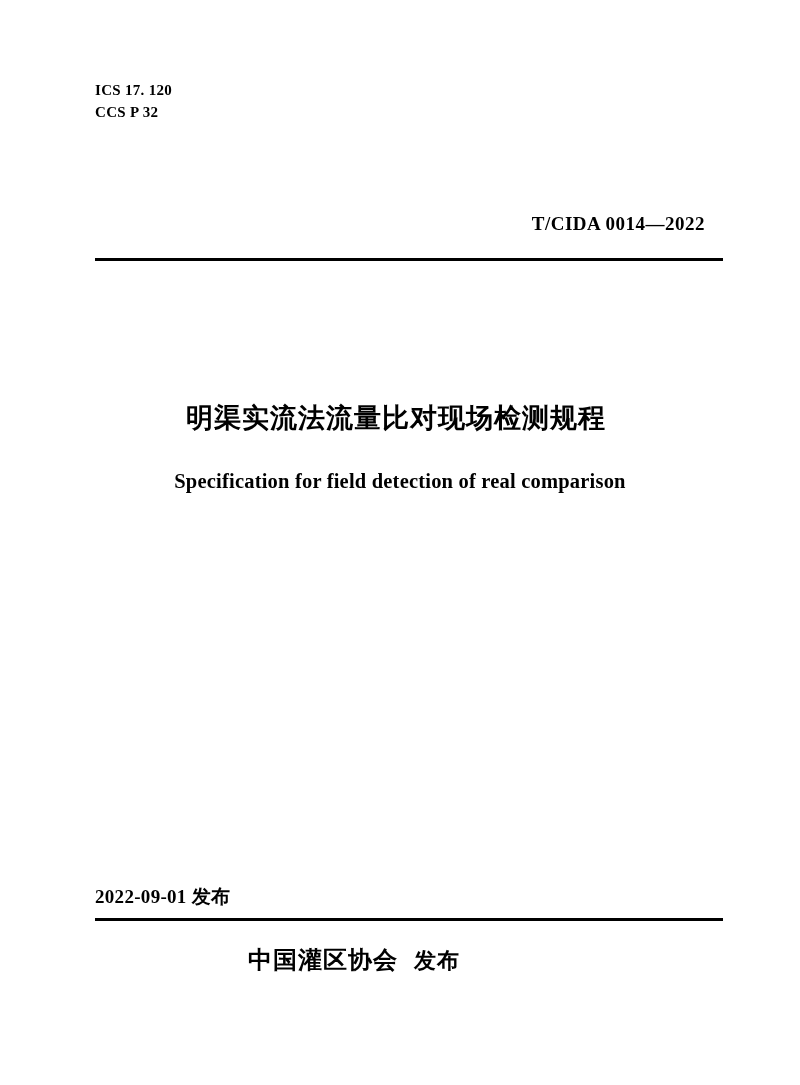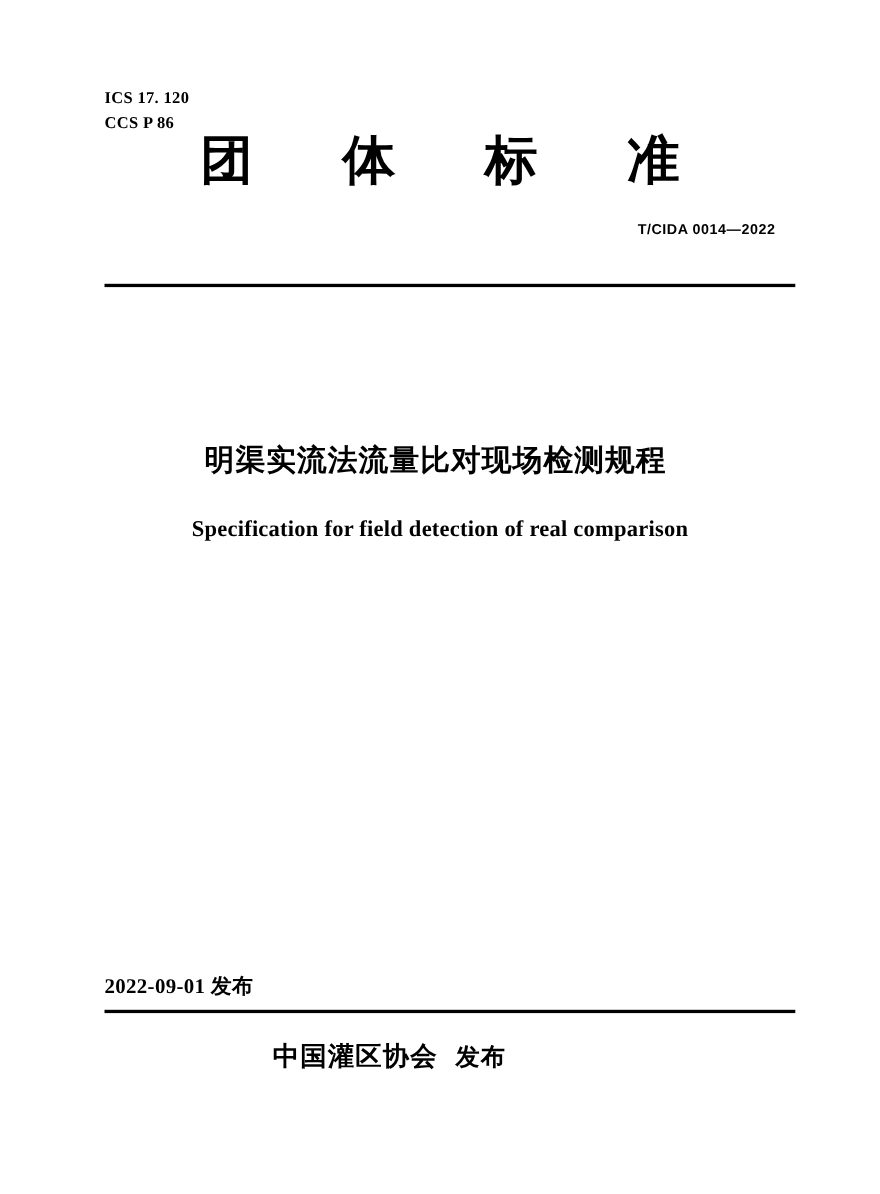--- a/index.html
+++ b/index.html
@@ -44,25 +44,25 @@
     font-family: "Liberation Sans", sans-serif;
     font-weight: bold;
     font-size: 48px;
     letter-spacing: 34px;
     text-indent: 34px;
     line-height: 1.2;
   }
 
   .std-number {
     position: absolute;
-    top: 201px;
+    top: 213px;
     right: 95px;
-    font-family: Liberation Sans, sans-serif;
+    font-family: Liberation Serif, serif;
     font-weight: bold;
-    font-size: 13px;
+    font-size: 19px;
     letter-spacing: 0.5px;
     white-space: nowrap;
   }
 
   .rule-top {
     position: absolute;
     top: 258px;
     left: 95px;
     width: 628px;
     height: 3px;
@@ -133,24 +133,23 @@
   .publisher .pub-name { letter-spacing: 1px; }
   .publisher .pub-verb { margin-left: 16px; font-size: 22px; }
 </style>
 </head>
 <body>
 
 <div class="page">
 
   <div class="ics-block">
     <div class="ics-line">ICS 17. 120</div>
-    <div class="ics-line">CCS P 86</div>
+    <div class="ics-line">CCS P 32</div>
   </div>
 
-  <div class="main-title">团 体 标 准</div>
 
   <div class="std-number">T/CIDA 0014—2022</div>
 
   <div class="rule-top"></div>
 
   <div class="title-cn">明渠实流法流量比对现场检测规程</div>
 
   <div class="title-en">
     <div>Specification for field detection of real comparison</div>
   </div>

